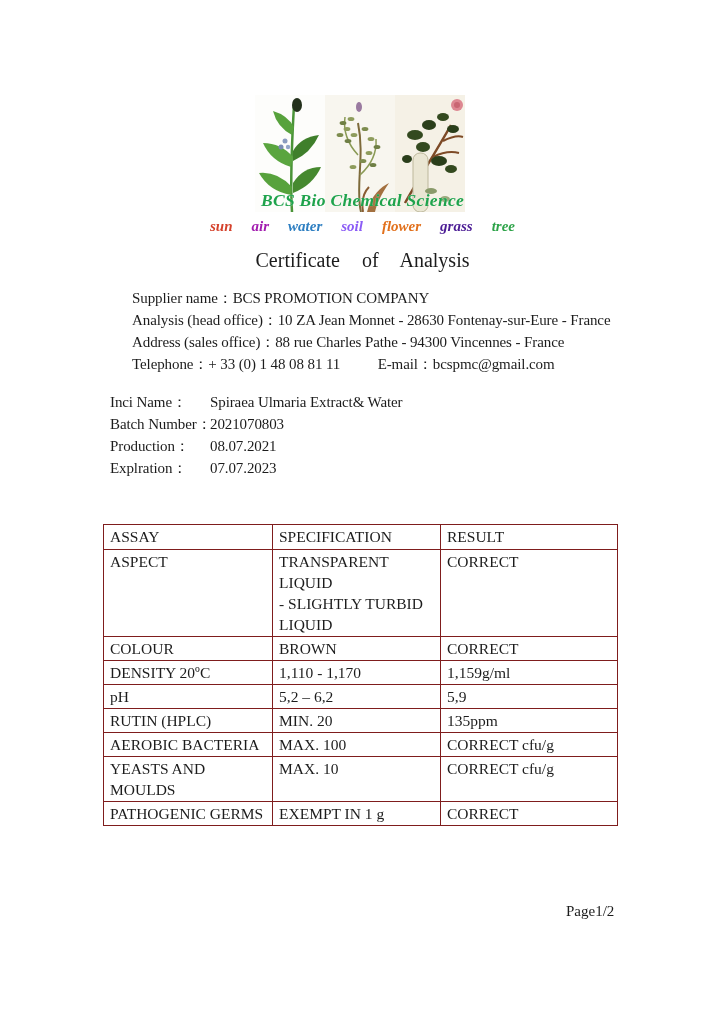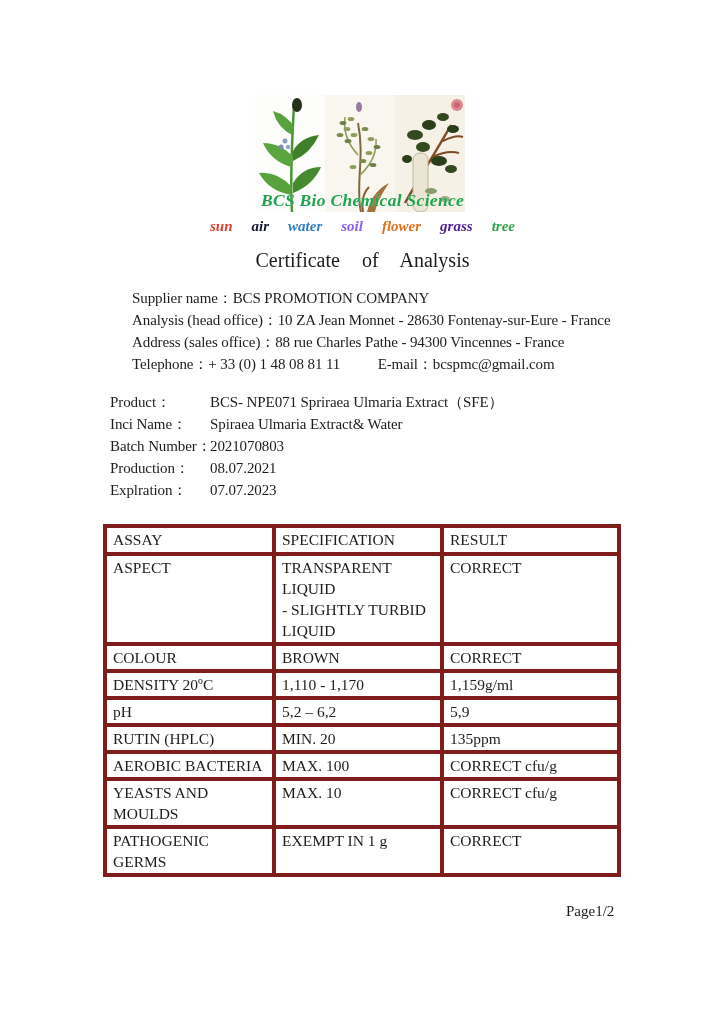--- a/index.html
+++ b/index.html
@@ -101,21 +101,21 @@
     top: 524px;
     width: 514px;
     border-collapse: collapse;
     table-layout: fixed;
     font-size: 15.5px;
   }
   .coa-table col.c1 { width: 169px; }
   .coa-table col.c2 { width: 168px; }
   .coa-table col.c3 { width: 177px; }
   .coa-table th, .coa-table td {
-    border: 4px solid #7f1d1d;
+    border: 1px solid #7f1d1d;
     padding: 1px 6px;
     text-align: left;
     vertical-align: top;
     font-weight: normal;
     line-height: 21px;
     white-space: pre-line;
     overflow: hidden;
   }
   .coa-table th { height: 22px; }
   .coa-table td { height: 21px; }
@@ -191,21 +191,21 @@
       <circle cx="202" cy="10" r="3" fill="#c96672"></circle>
       <ellipse cx="176" cy="96" rx="6" ry="3" fill="#8a9a6a"></ellipse>
       <ellipse cx="190" cy="104" rx="5" ry="3" fill="#9aa87a"></ellipse>
     </g>
   </svg>
 
   <div class="brand-text" style="color: rgb(31, 163, 76);">BCS Bio Chemical Science</div>
 
   <div class="keywords">
     <span style="color: rgb(213, 66, 44);">sun</span>
-    <span style="color: #0f172a;">air</span>
+    <span style="color: #a21caf;">air</span>
     <span style="color: rgb(46, 127, 194);">water</span>
     <span style="color: #8b5cf6;">soil</span>
     <span style="color: rgb(226, 113, 29);">flower</span>
     <span style="color: #4c1d95;">grass</span>
     <span style="color: rgb(47, 164, 74);">tree</span>
   </div>
 
   <h1 class="title">Certificate of Analysis</h1>
 
   <div class="supplier">
@@ -223,24 +223,20 @@
         <span>Telephone：</span><span>+ 33 (0) 1 48 08 81 11</span>
       </span>
       <span class="email-part">
         <span>E-mail：</span><span>bcspmc@gmail.com</span>
       </span>
     </div>
   </div>
 
   <div class="product">
     <div class="row">
-      <span class="plabel">Product：</span>
-      <span class="pvalue">BCS- NPE071 Spriraea Ulmaria Extract（SFE）</span>
-    </div>
-    <div class="row">
       <span class="plabel">Inci Name：</span>
       <span class="pvalue">Spiraea Ulmaria Extract&amp; Water</span>
     </div>
     <div class="row">
       <span class="plabel">Batch Number：</span>
       <span class="pvalue">2021070803</span>
     </div>
     <div class="row">
       <span class="plabel">Production：</span>
       <span class="pvalue">08.07.2021</span>

